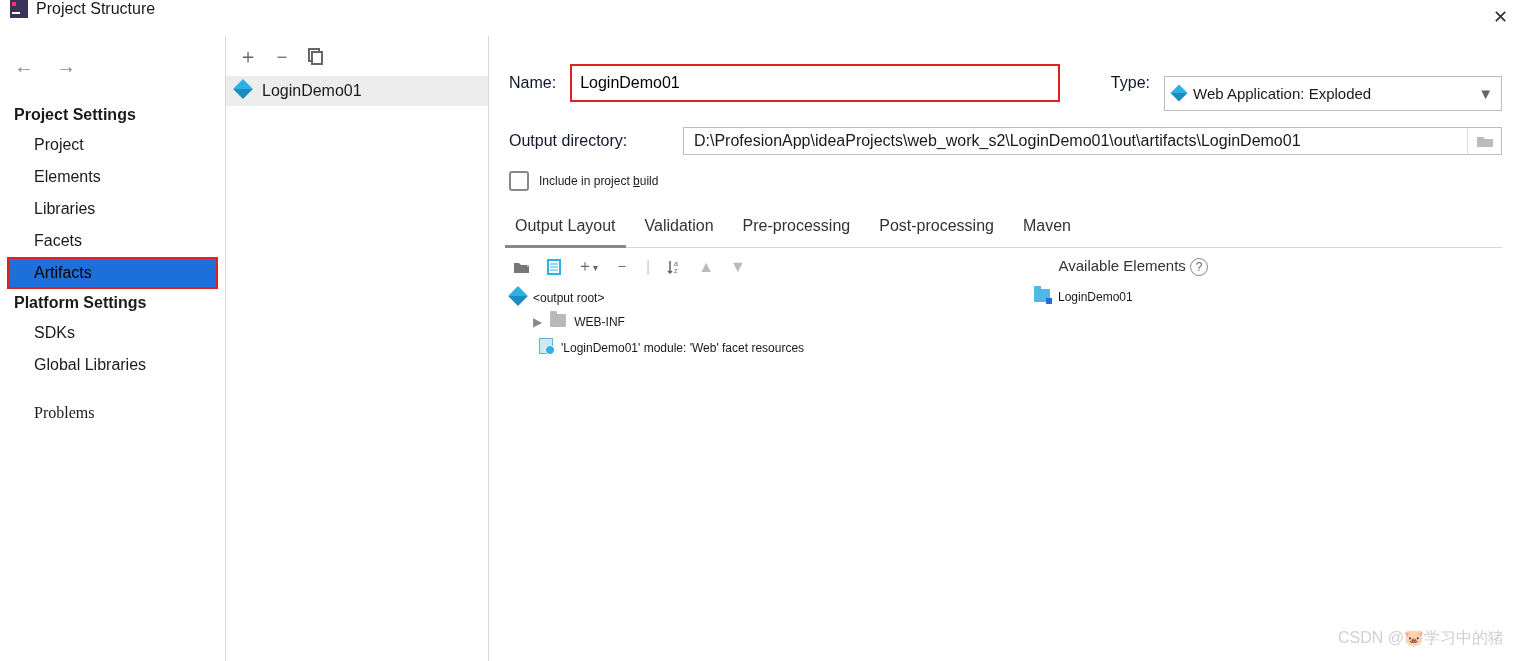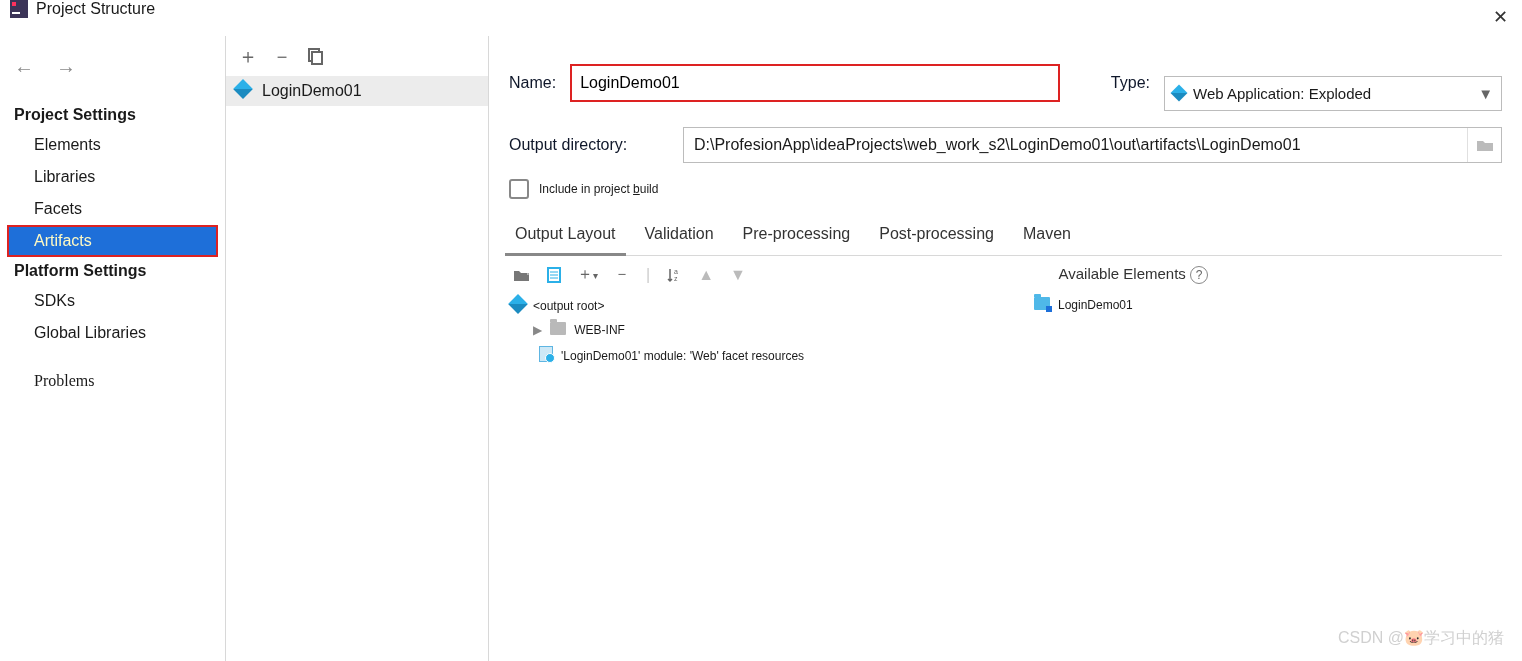--- a/index.html
+++ b/index.html
@@ -7,40 +7,40 @@
     .titlebar { height: 36px; display: flex; align-items: flex-start; padding: 0 10px; position: relative; }
     .titlebar .app-icon { width: 18px; height: 18px; margin-right: 8px; }
     .titlebar .title { font-size: 16px; }
     .titlebar .close-x { position: absolute; right: 14px; top: 6px; font-size: 18px; color: #333; cursor: pointer; }
     .main { display: flex; height: calc(100% - 36px); }
     .sidebar { width: 225px; padding: 20px 8px 0 8px; }
     .sidebar .nav-arrows { display: flex; gap: 22px; padding: 0 6px 26px 6px; }
     .sidebar .nav-arrows span { color: #888; font-size: 20px; line-height: 1; }
     .sidebar .section-title { font-weight: 700; font-size: 16px; padding: 4px 6px; }
     .sidebar .nav-item { font-size: 16px; padding: 6px 6px 6px 26px; margin: 2px 0; cursor: pointer; border-radius: 0; }
-    .sidebar .nav-item.selected { background: #1e6fd9; color: #fef9c3; }
+    .sidebar .nav-item.selected { background: #1e6fd9; color: #000000; }
     .sidebar .nav-item.highlighted { outline: 2px solid #d22; outline-offset: -1px; }
     .sidebar .nav-item.standalone { padding-left: 26px; margin-top: 18px; font-family: Liberation Serif, serif; }
     
     .list-col { width: 264px; border-left: 1px solid #d8d8d8; border-right: 1px solid #d8d8d8; background: #fff; }
     .list-toolbar { height: 40px; display: flex; align-items: center; gap: 14px; padding: 0 12px; }
     .list-toolbar .tb-icon { color: #666; font-size: 20px; cursor: pointer; }
     .list-item { display: flex; align-items: center; gap: 8px; padding: 6px 10px; background: #ececec; font-size: 16px; }
     .list-item .mod-icon { width: 18px; height: 18px; }
     
     .detail { flex: 1; padding: 18px 20px 0 20px; }
     .row { display: flex; align-items: center; margin-bottom: 16px; gap: 14px; }
     .label { font-size: 16px; color: #0f172a; }
     .name-input-wrap { border: 2px solid #d22; padding: 0; }
     .name-input-wrap input { border: none; height: 34px; width: 486px; outline: none; font-size: 16px; padding: 0 8px; }
     .type-label { margin-left: auto; }
     .type-select { width: 338px; height: 35px; border: 1px solid #bcbcbc; display: flex; align-items: center; padding: 0 8px; gap: 8px; cursor: pointer; position: relative; margin-top: 22px; }
     .type-select .chev { margin-left: auto; color: #666; }
     .outdir-row .label { width: 160px; }
-    .outdir-input { flex: 1; display: flex; align-items: center; border: 1px solid #bcbcbc; height: 36px; }
+    .outdir-input { flex: 1; display: flex; align-items: center; border: 1px solid #bcbcbc; height: 28px; }
     .outdir-input .path { flex: 1; padding: 0 10px; font-size: 16px; white-space: nowrap; overflow: hidden; }
     .outdir-input .browse { width: 34px; height: 100%; display:flex; align-items:center; justify-content:center; border-left: 1px solid #e0e0e0; color: #888; }
     .checkbox-row { display:flex; align-items:center; gap: 10px; margin-bottom: 18px; }
     .checkbox-row .cb { width: 20px; height: 20px; border: 2px solid #888; border-radius: 3px; }
     .checkbox-row .cb-label { font-size: 12px; }
     .checkbox-row .mnemonic { text-decoration: underline; }
     .tabs { display: flex; gap: 21px; border-bottom: 1px solid #d8d8d8; padding: 0 2px; }
     .tab { padding: 8px 4px 12px; font-size: 16px; color: #333; cursor: pointer; position: relative; }
     .tab.active::after { content:""; position:absolute; left:-6px; right:-6px; bottom:-1px; height:3px; background:#888; }
     .layout-toolbar { display: flex; align-items: center; gap: 16px; padding: 8px 4px; }
@@ -81,20 +81,21 @@
   <span class="close-x">✕</span>
 </div>
 
 <div class="main">
   <div class="sidebar">
     <div class="nav-arrows">
       <span>←</span>
       <span>→</span>
     </div>
     <div class="section-title">Project Settings</div>
+    <div class="nav-item">Project</div>
     <div class="nav-item">Elements</div>
     <div class="nav-item">Libraries</div>
     <div class="nav-item">Facets</div>
     <div class="nav-item selected highlighted">Artifacts</div>
     <div class="section-title">Platform Settings</div>
     <div class="nav-item">SDKs</div>
     <div class="nav-item">Global Libraries</div>
     <div class="nav-item standalone">Problems</div>
   </div>
 

